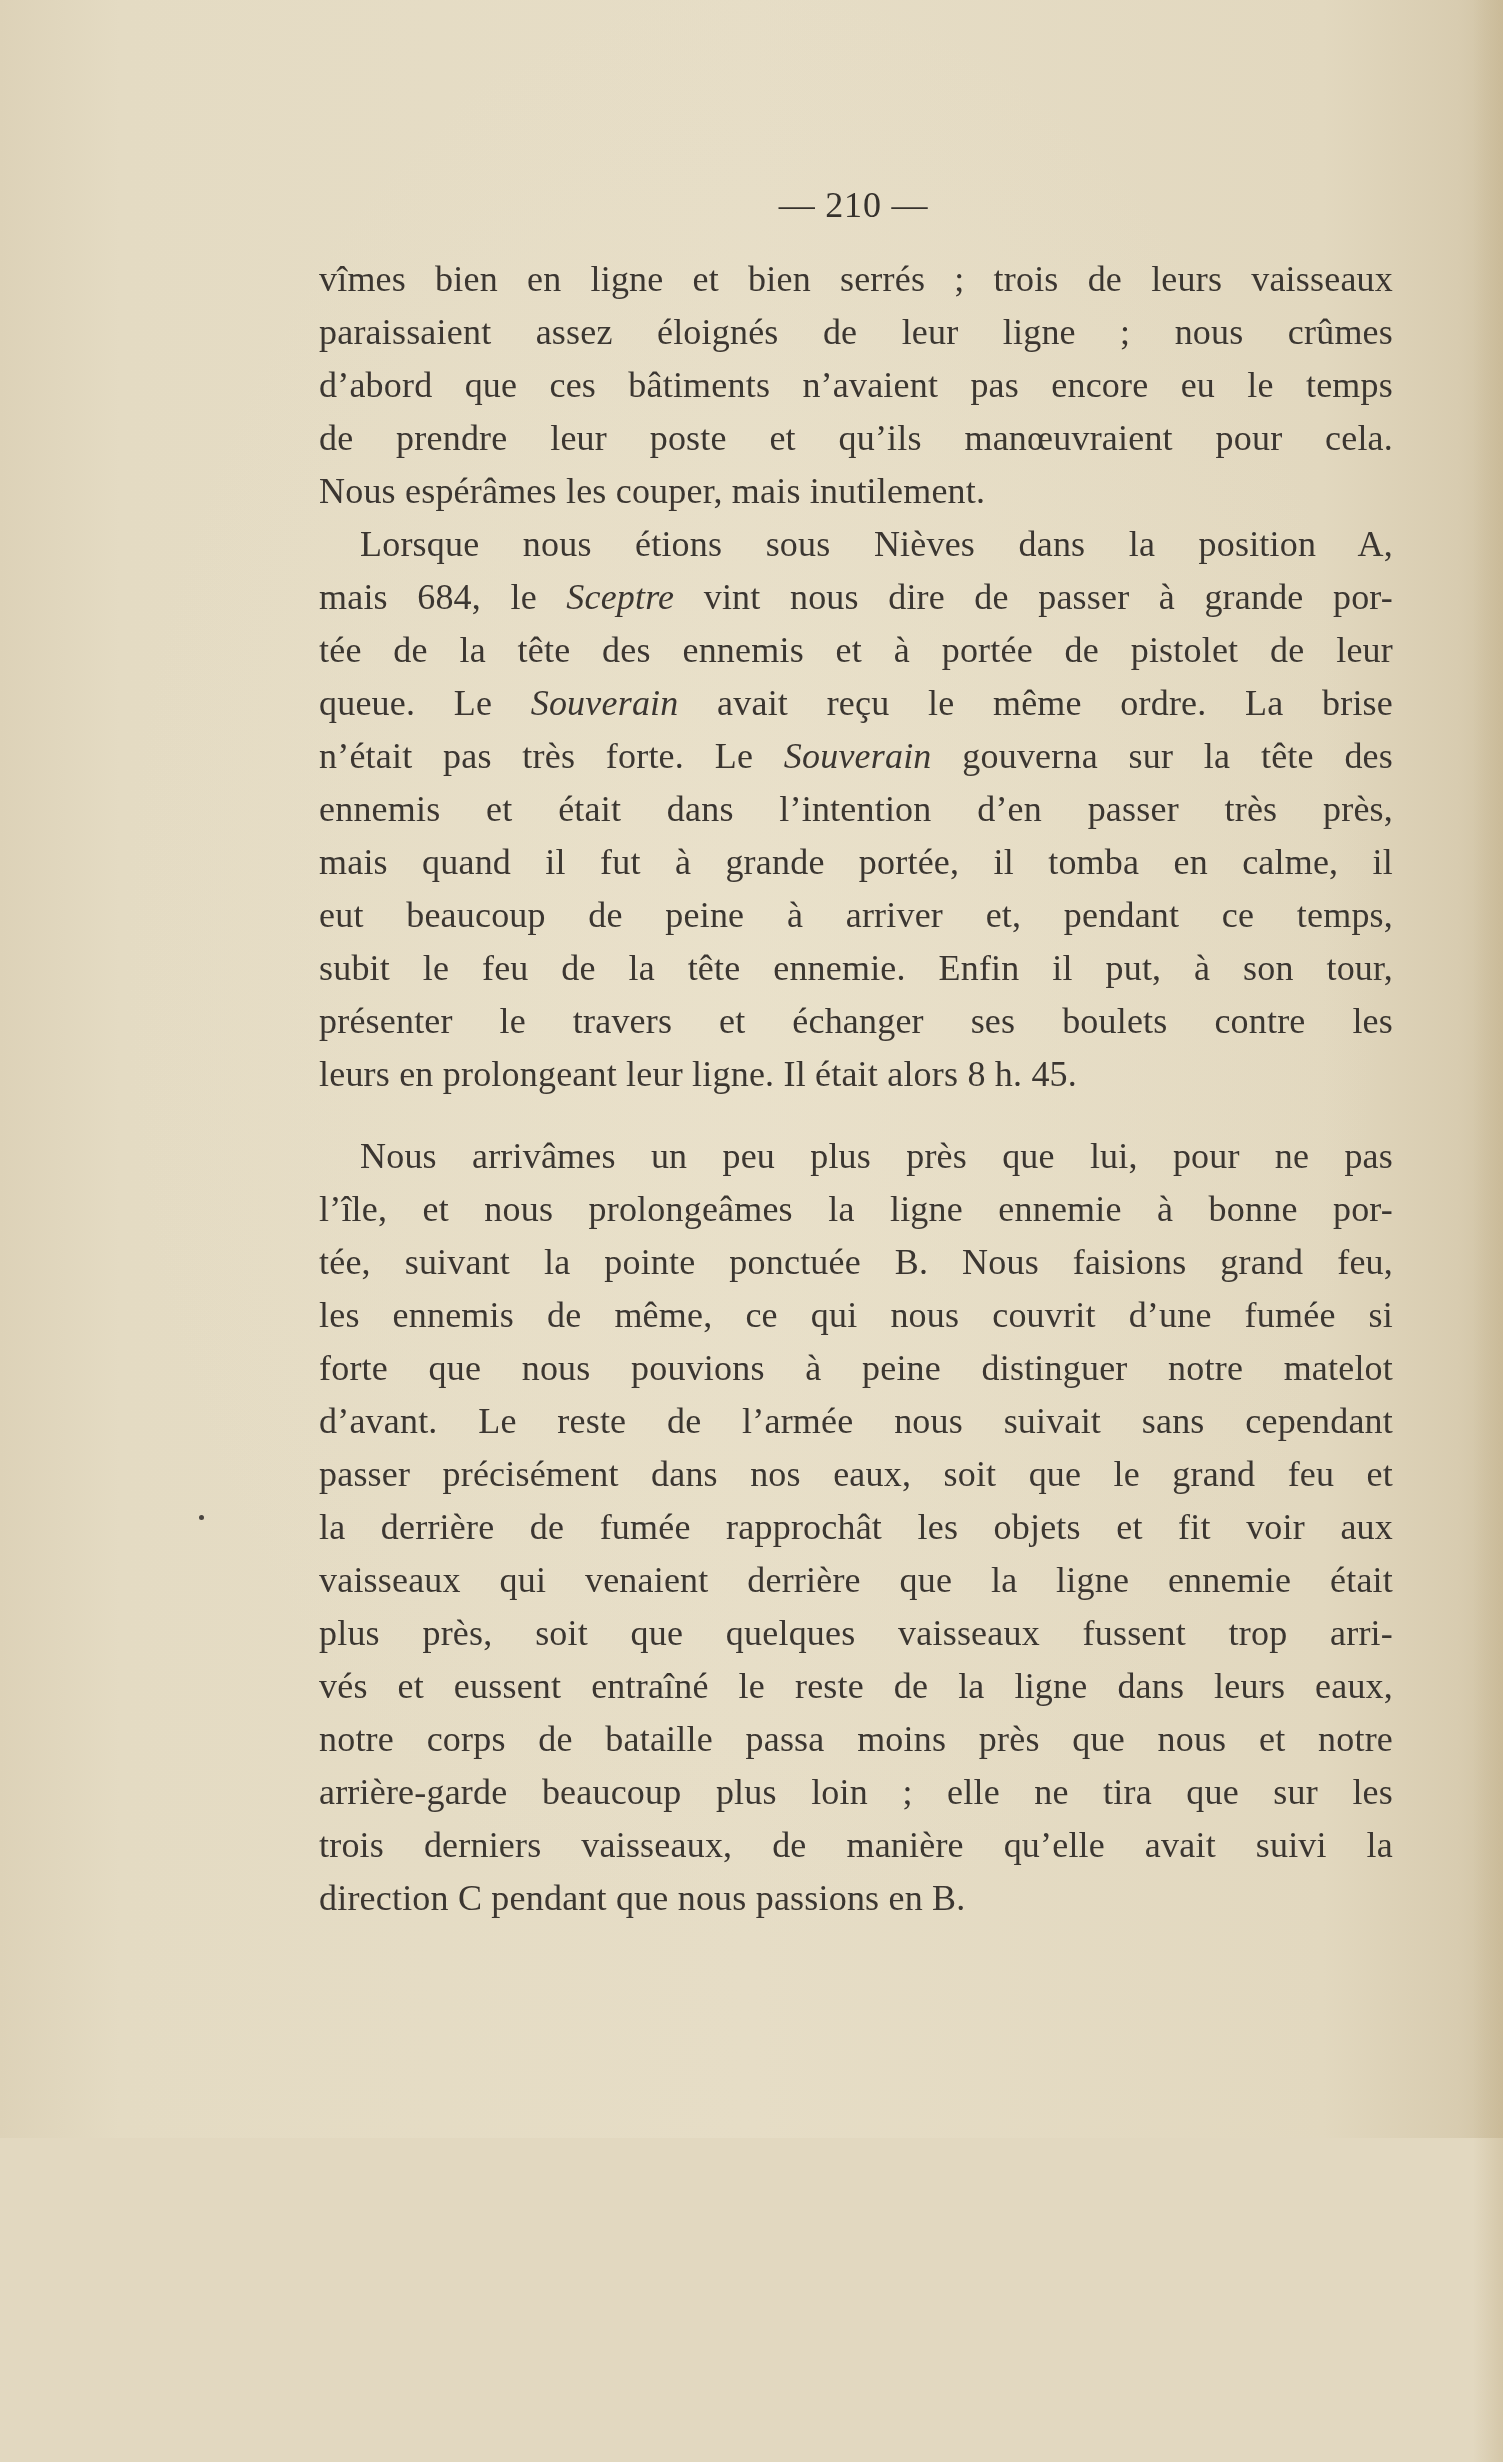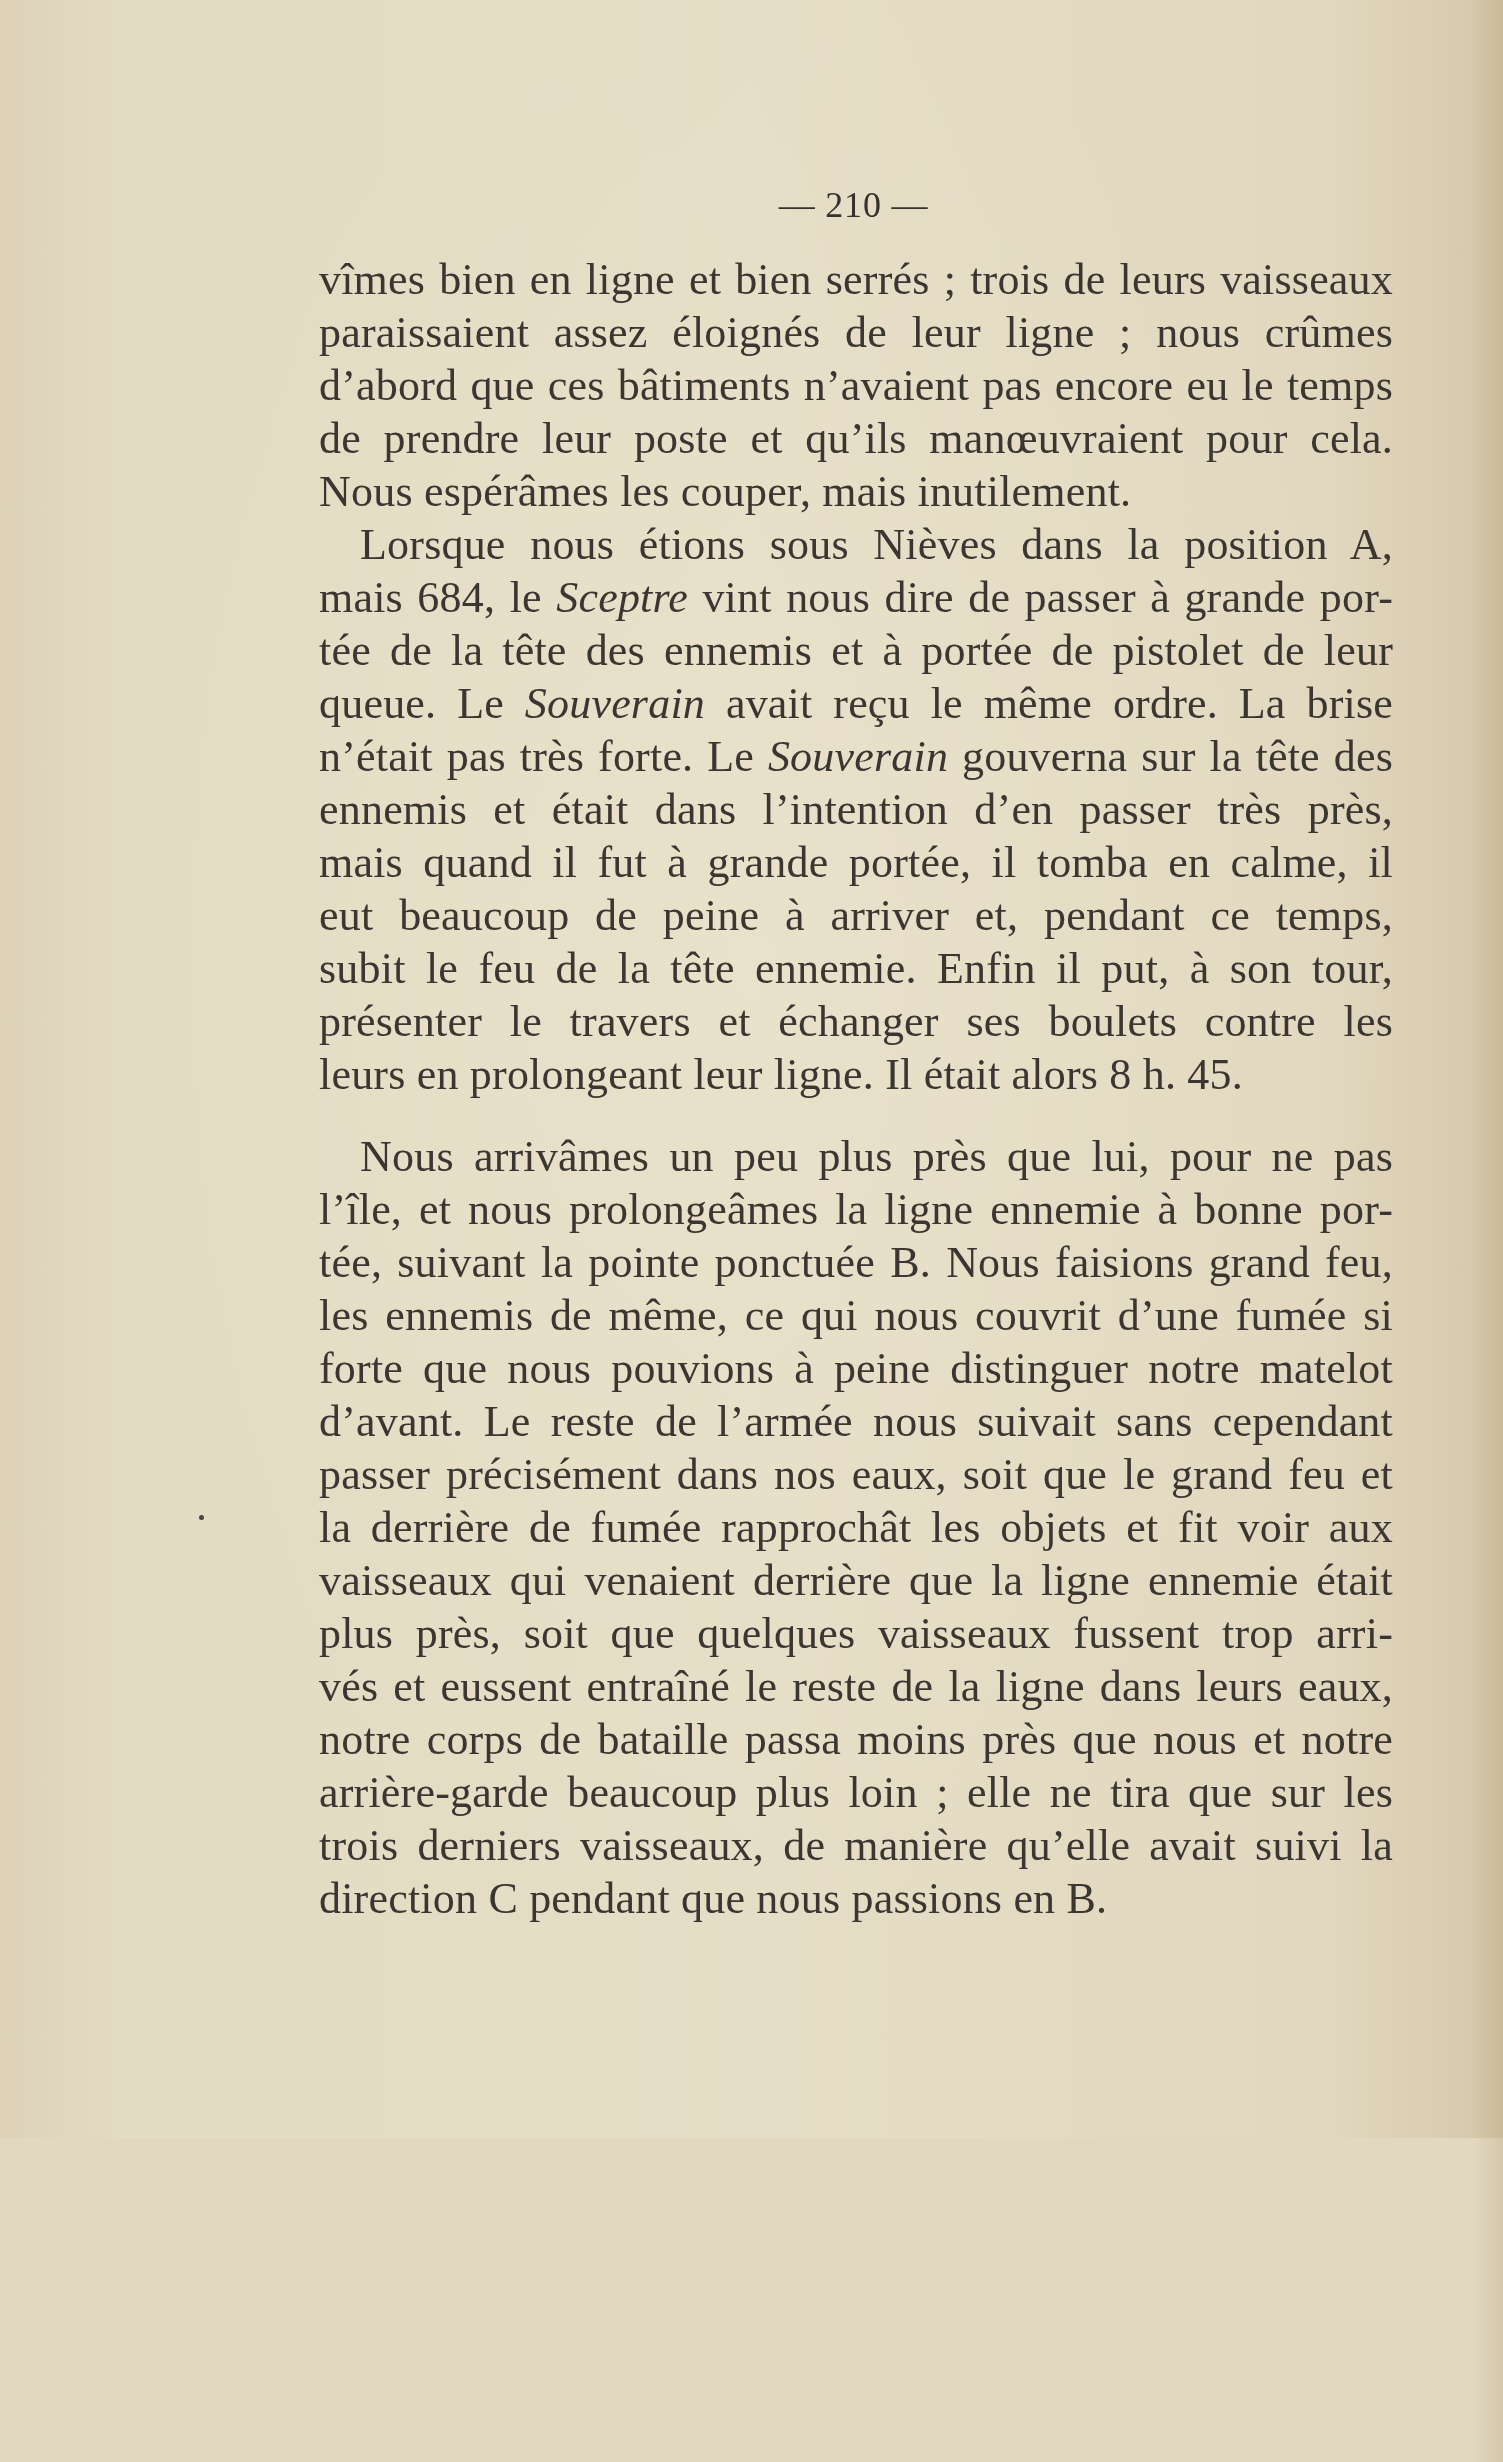--- a/index.html
+++ b/index.html
@@ -38,21 +38,21 @@
     text-align: center;
     font-size: 36px;
     letter-spacing: 0.8px;
     color: #36322d;
   }
   .text-block {
     position: absolute;
     left: 319px;
     top: 253px;
     width: 1074px;
-    font-size: 44px;
+    font-size: 36px;
     line-height: 53px;
     text-align: justify;
     letter-spacing: 0.2px;
   }
   .line {
     display: block;
     height: 53px;
     white-space: nowrap;
     text-align: justify;
     text-align-last: justify;

